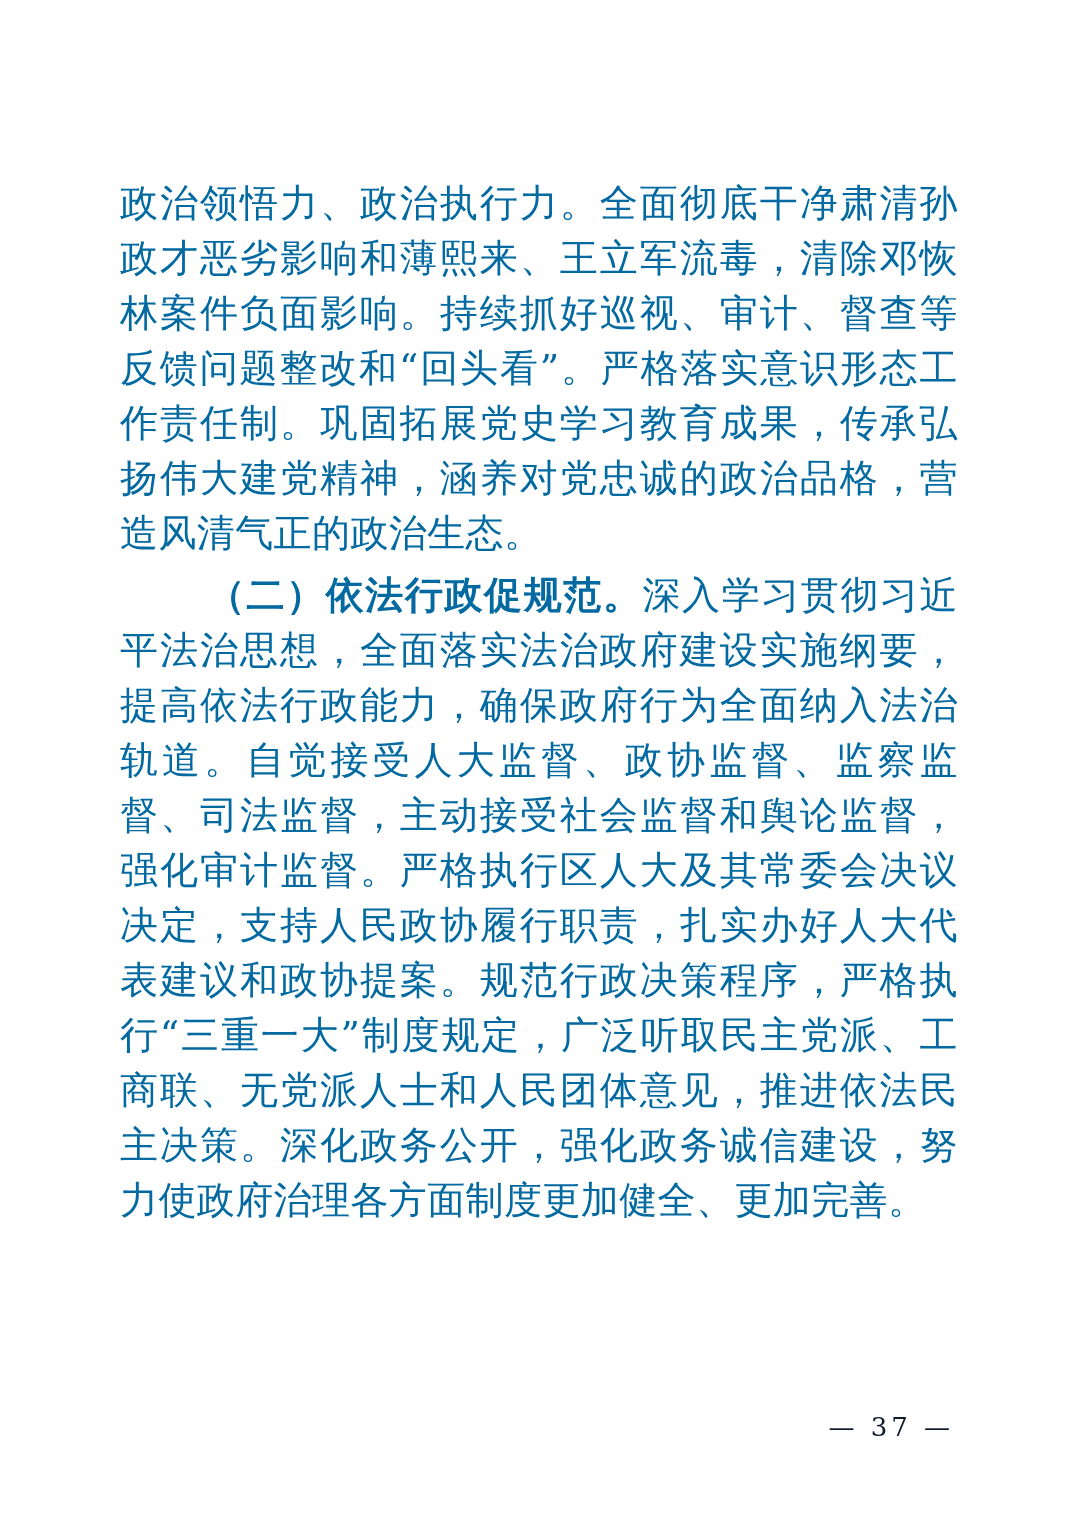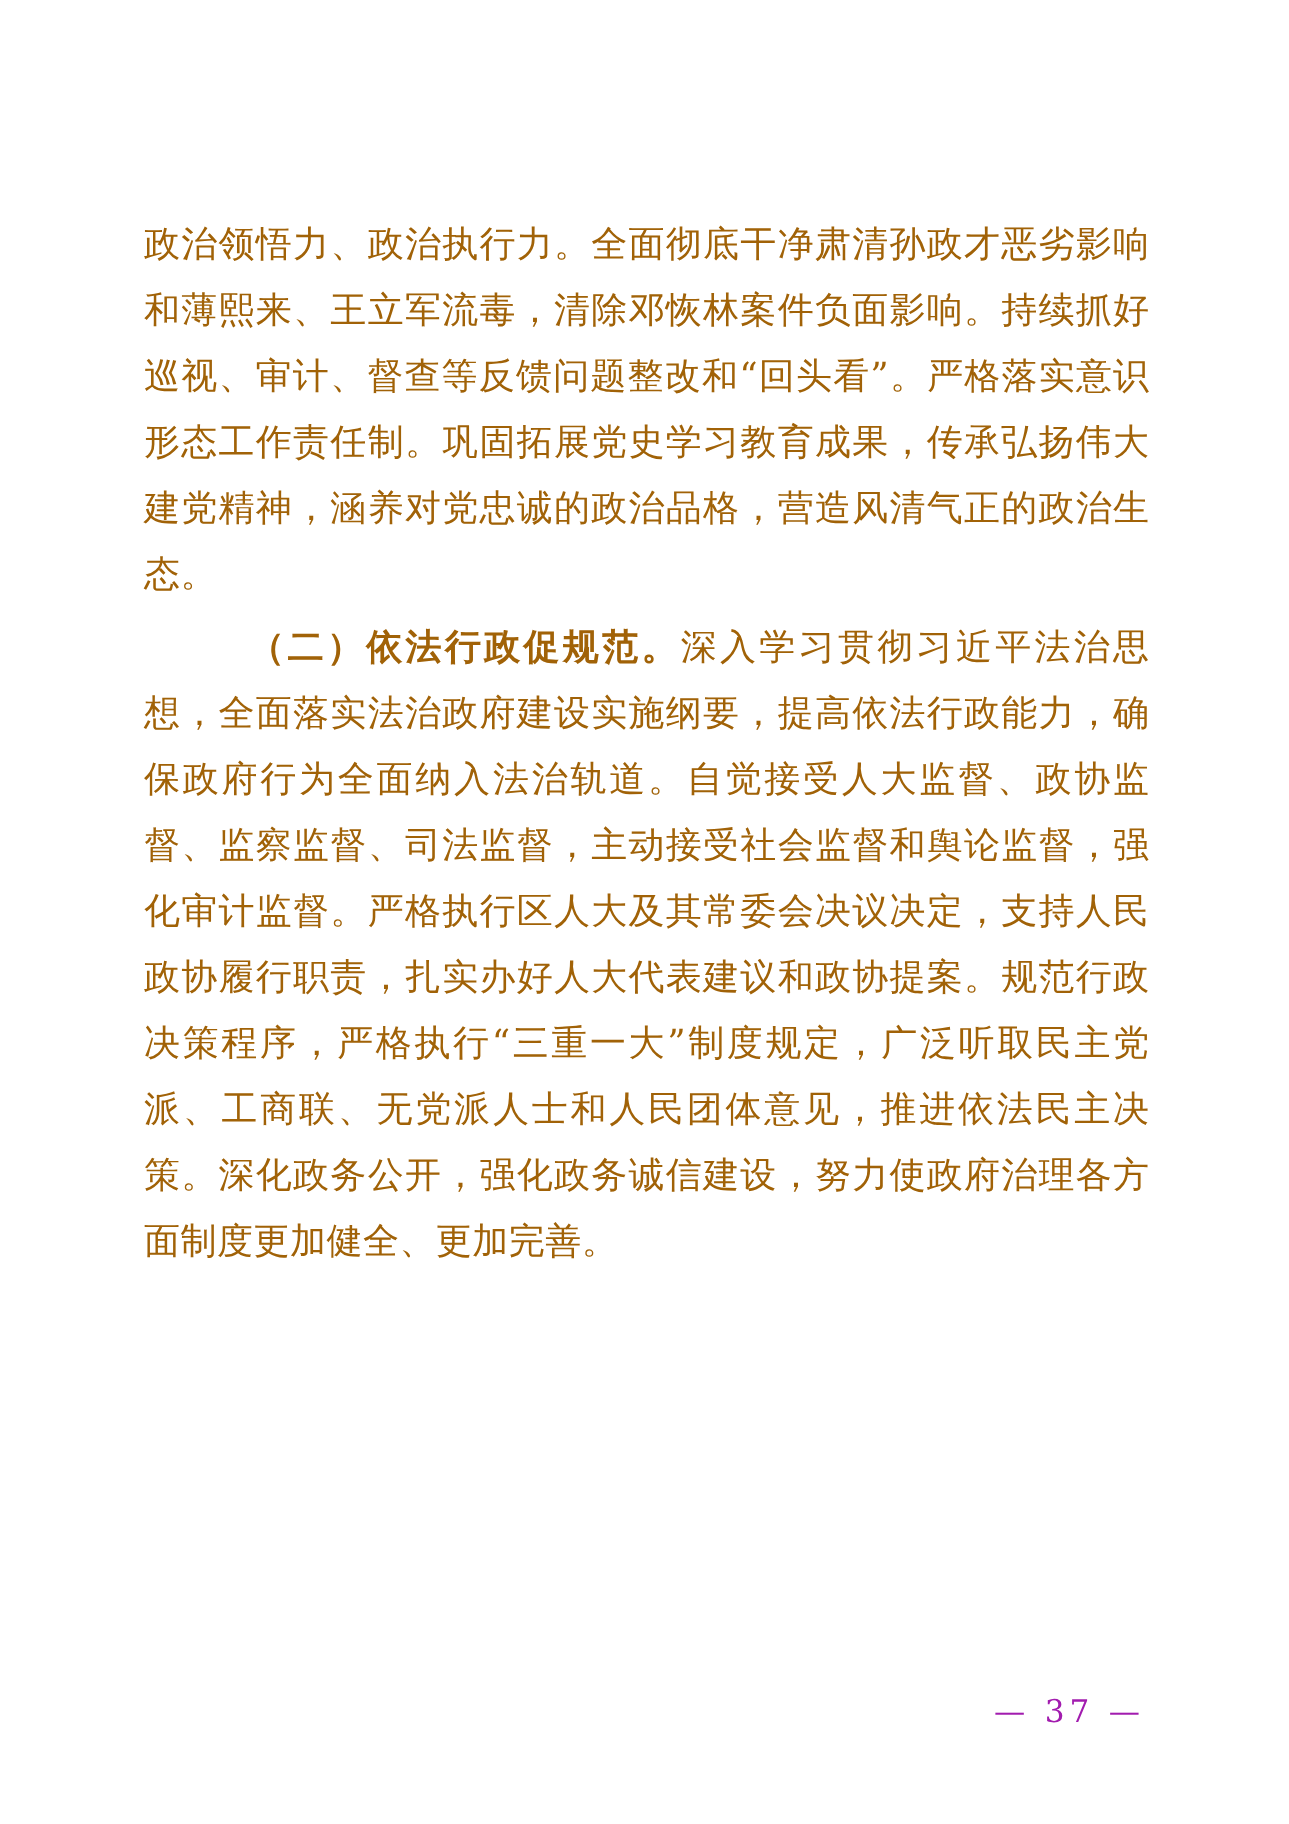--- a/index.html
+++ b/index.html
@@ -18,42 +18,42 @@
     overflow: hidden;
   }
   .content {
     position: absolute;
     left: 120px;
     top: 176px;
     width: 838px;
   }
   p.para {
     margin: 0 0 6px 0;
-    font-size: 30px;
+    font-size: 38px;
     line-height: 55px;
     text-align: justify;
     text-justify: inter-ideograph;
     letter-spacing: 0.4px;
     font-family: "DejaVu Serif", "Liberation Serif", serif;
-    color: #a16207;
+    color: #0369a1;
   }
   p.indent {
     text-indent: 61px;
   }
   .heading-run {
     font-weight: bold;
     margin-left: 26px;
   }
   .page-number {
     position: absolute;
     right: 120px;
     bottom: 78px;
     font-size: 26px;
     letter-spacing: 4px;
-    color: #a21caf;
+    color: #0f172a;
     font-family: "DejaVu Serif", "Liberation Serif", serif;
   }
 </style>
 </head>
 <body>
 
 <div class="page">
   <div class="content">
 
     <p class="para">

